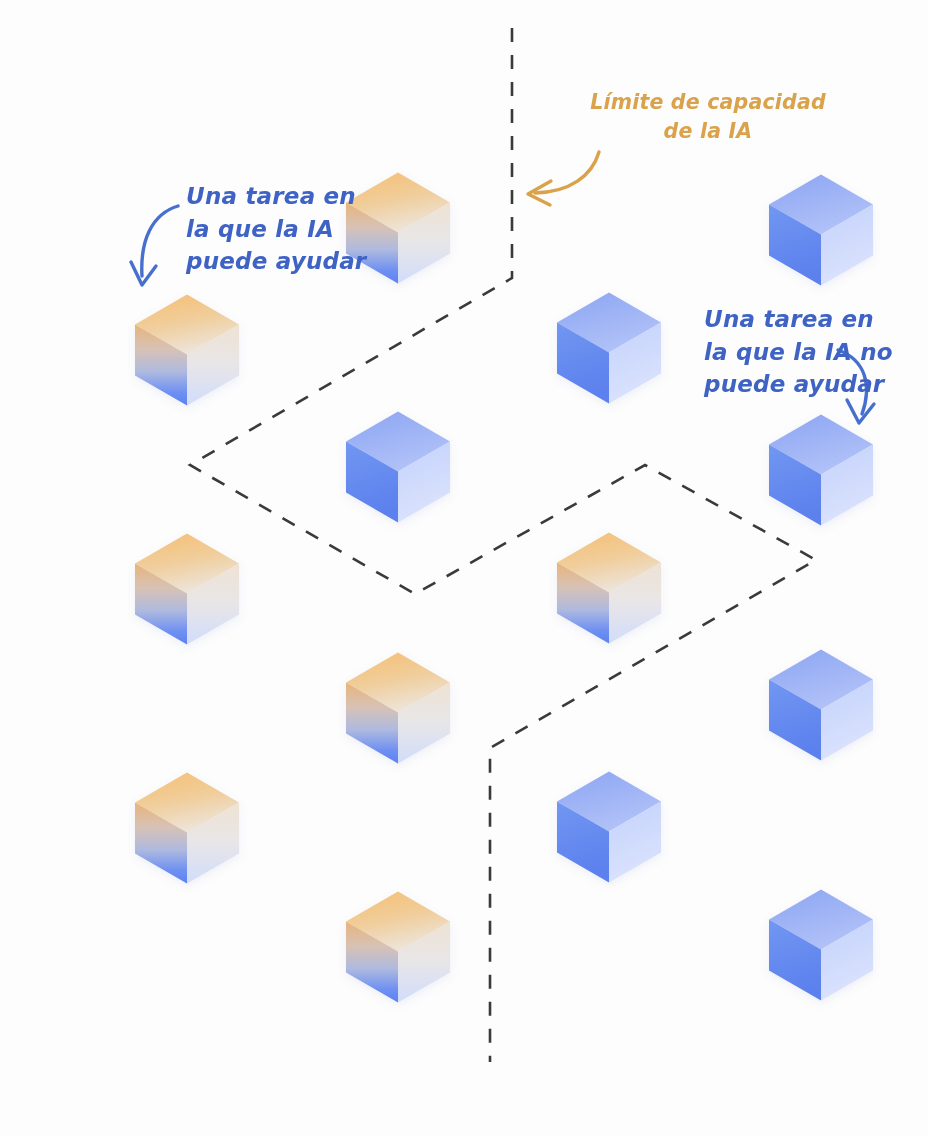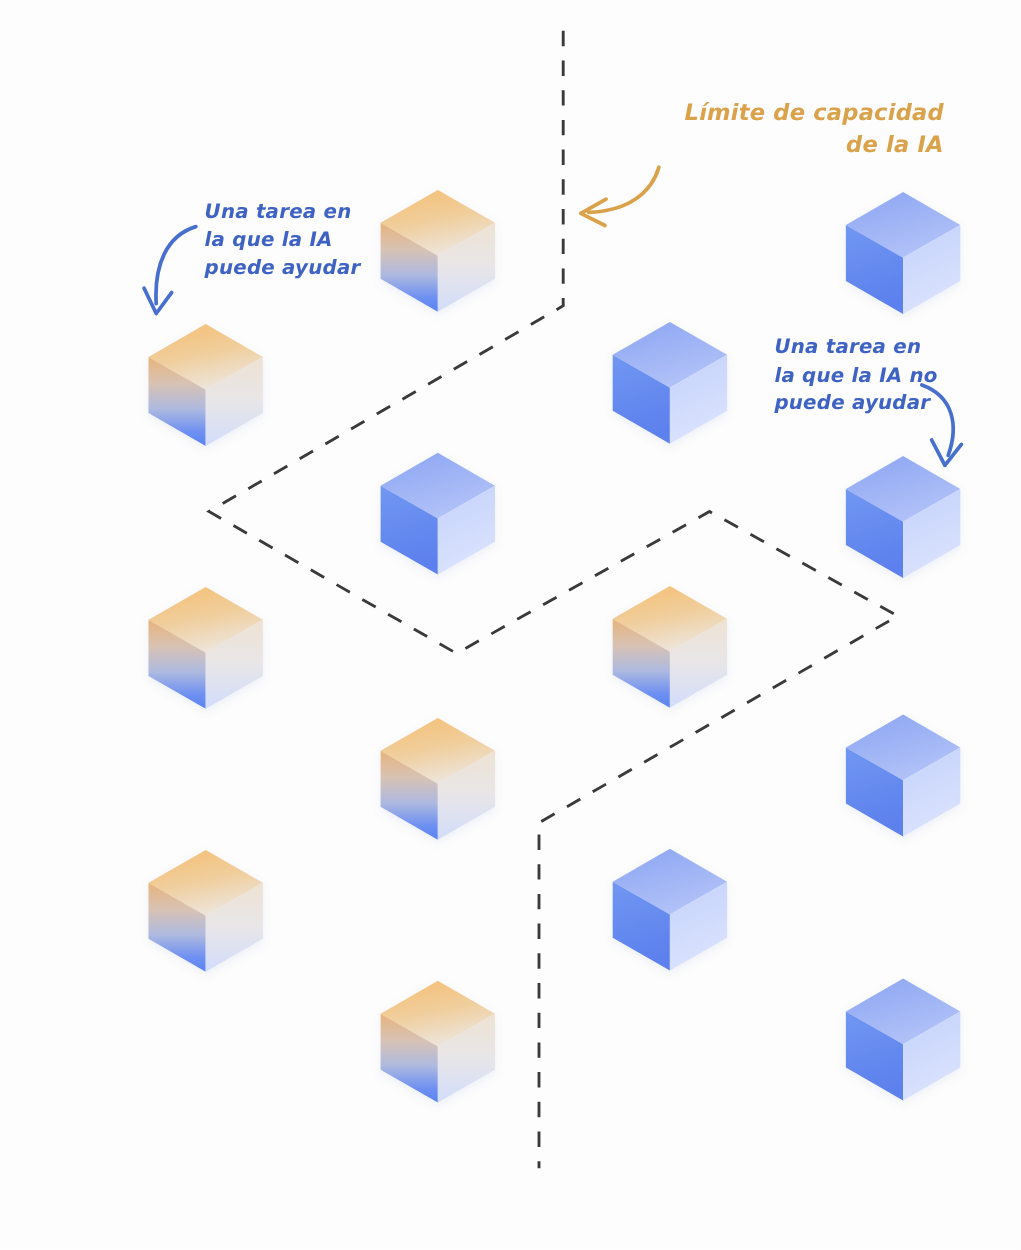--- a/index.html
+++ b/index.html
@@ -10,30 +10,30 @@
     overflow:hidden;
   }
   #stage{position:relative;width:928px;height:1136px;background:#fdfdfd;}
   #scene{position:absolute;inset:0;width:928px;height:1136px;}
 
   .annot{
     position:absolute;
     font-family:"DejaVu Sans", sans-serif;
     font-style:italic;
     font-weight:600;
-    font-size:18px;
+    font-size:23px;
     line-height:1.42;
     letter-spacing:.2px;
     white-space:pre-line;
     pointer-events:none;
   }
   .annot.blue{color:#3F63C4;}
   .annot.orange{color:#D9A24B;}
   #label-left{left:186px;top:180px;width:190px;text-align:left;}
-  #label-limit{left:558px;top:88px;width:300px;text-align:right;font-size:20.5px;}
+  #label-limit{left:558px;top:88px;width:300px;text-align:center;font-size:20.5px;}
   #label-right{left:704px;top:303px;width:200px;text-align:left;}
 </style>
 </head>
 <body>
 
 <div id="stage">
 
   <svg id="scene" viewBox="0 0 928 1136" xmlns="http://www.w3.org/2000/svg">
     <defs>
 

